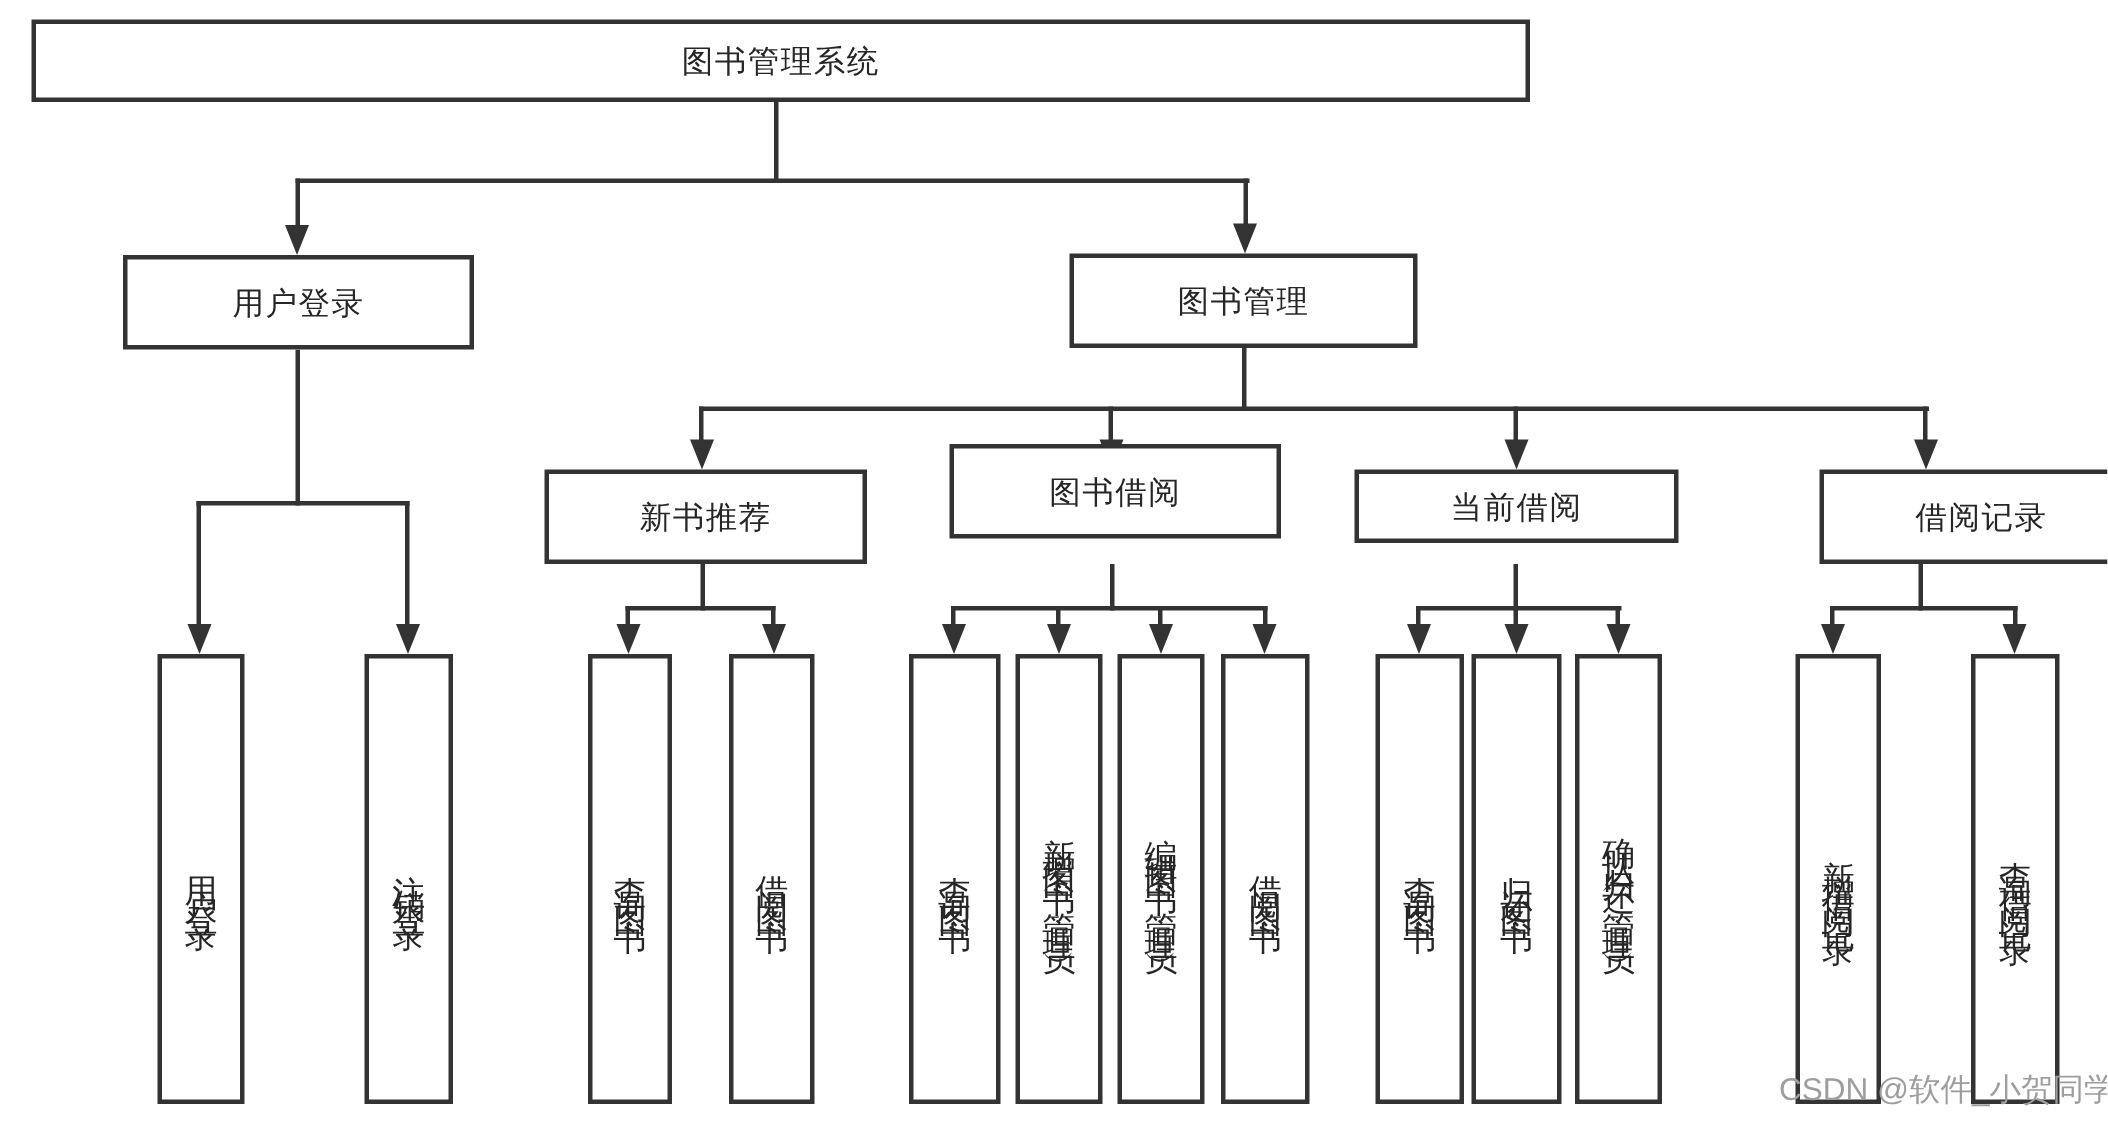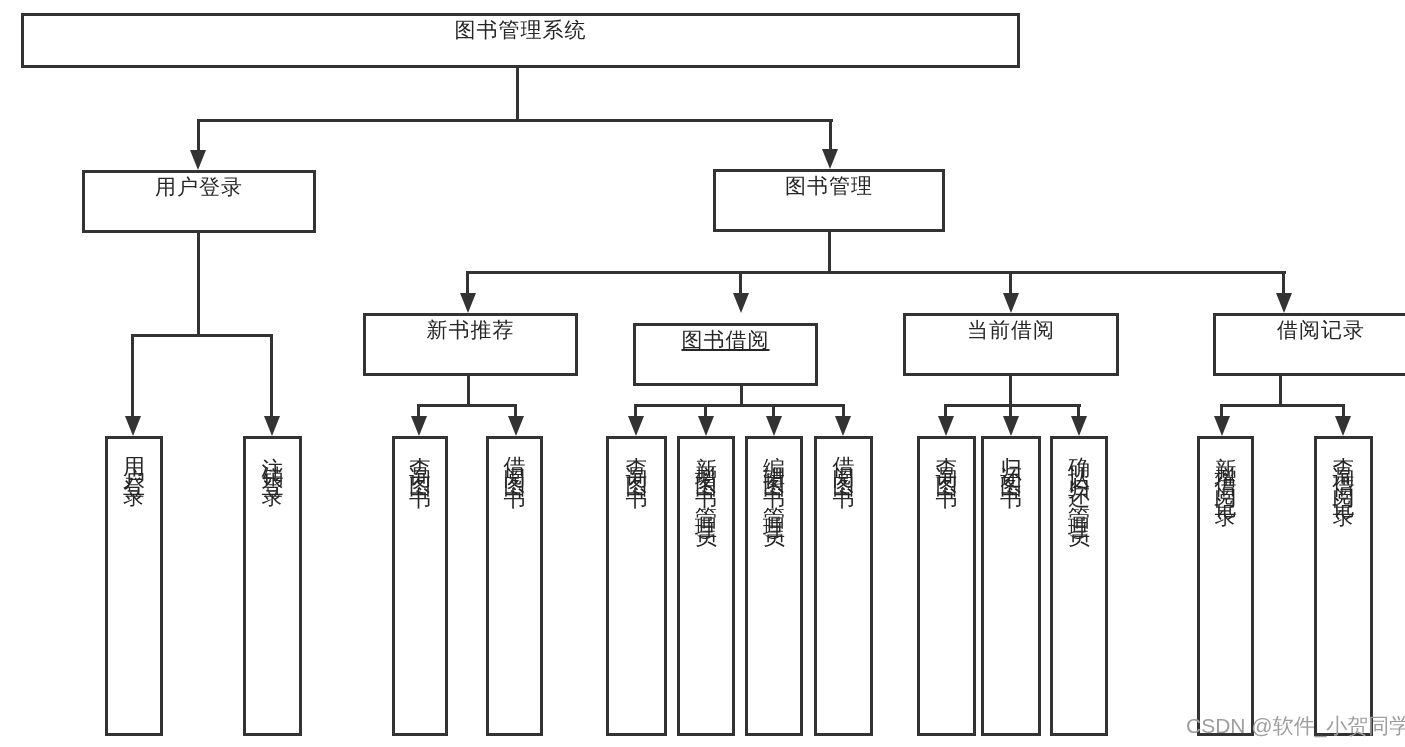--- a/index.html
+++ b/index.html
@@ -18,20 +18,21 @@
     font-family: "Liberation Sans", sans-serif;
     color: var(--text);
     overflow: hidden;
   }
   .box {
     position: absolute;
     box-sizing: border-box;
     background: var(--background);
     border: 3px solid var(--box_border);
     display: flex;
+    align-items: center;
     justify-content: center;
     z-index: 2;
   }
   .hbox {
     font-size: 21px;
     letter-spacing: 1px;
     white-space: nowrap;
   }
   .vbox {
     font-size: 22px;
@@ -135,25 +136,25 @@
   </div>
 
   <div class="box hbox" style="left:363px;top:313px;width:215px;height:63px;">
     <span>新书推荐</span>
   </div>
 
   <div class="box hbox" style="left:713px;top:169px;width:232px;height:63px;">
     <span>图书管理</span>
   </div>
 
-  <div class="box hbox" style="left:633px;top:323px;width:185px;height:63px;text-decoration:underline;">
+  <div class="box hbox" style="left:633px;top:296px;width:221px;height:63px;">
     <span>图书借阅</span>
   </div>
 
-  <div class="box hbox" style="left:903px;top:313px;width:216px;height:63px;">
+  <div class="box hbox" style="left:903px;top:313px;width:216px;height:49px;">
     <span>当前借阅</span>
   </div>
 
   <div class="box hbox" style="left:1213px;top:313px;width:216px;height:63px;">
     <span>借阅记录</span>
   </div>
 
   <div class="box vbox" style="left:105px;top:436px;width:58px;height:300px;">
     <span class="vtext">用户登录</span>
   </div>

